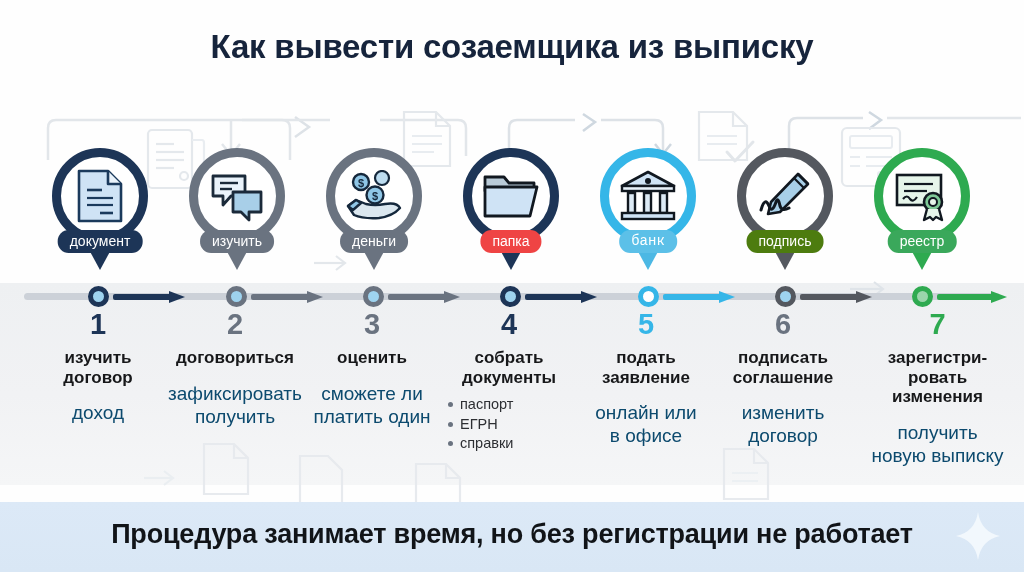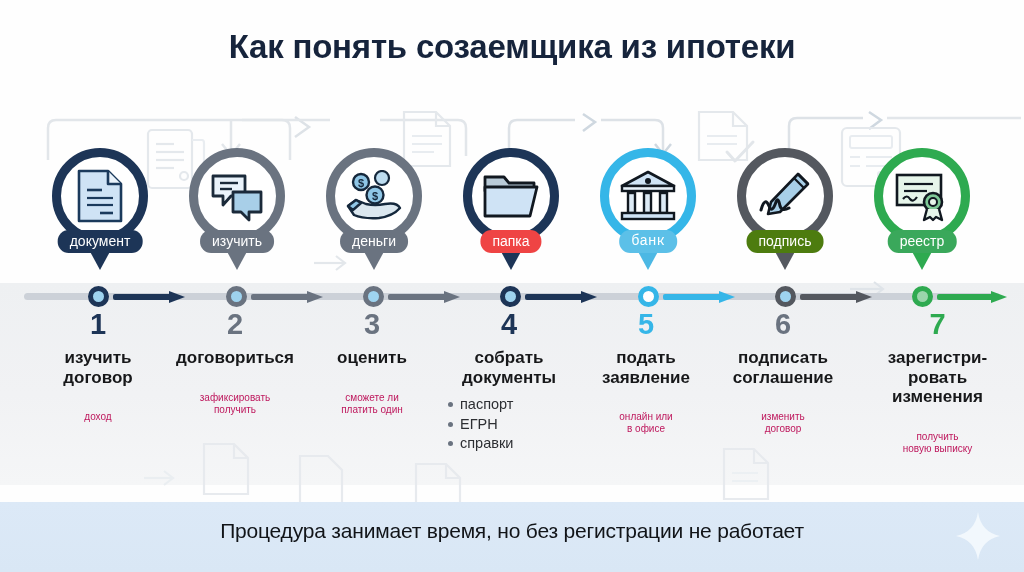--- a/index.html
+++ b/index.html
@@ -86,32 +86,32 @@
   .arrow .head {
     position:absolute; right:0; top:0; width:0; height:0;
     border-top:6px solid transparent; border-bottom:6px solid transparent;
   }
 
   
   .cols { position:absolute; left:0; top:0; width:1024px; height:572px; }
   .col { position:absolute; top:310px; width:150px; text-align:center; }
   .num { font-size:29px; font-weight:bold; line-height:1; margin-bottom:9px; }
   .head-txt { font-size:17px; font-weight:bold; color:#17181a; line-height:1.16; }
-  .sub-txt { font-size:10px; color:#be185d; line-height:1.2; margin-top:24px; }
+  .sub-txt { font-size:19px; color:#0c4a6e; line-height:1.2; margin-top:15px; }
   .bullets { list-style:none; margin-top:8px; text-align:left; padding-left:26px; }
   .bullets li { font-size:14.5px; color:#2d2f33; line-height:1.32; position:relative; }
   .bullets li::before {
     content:""; position:absolute; left:-12px; top:7px;
     width:5px; height:5px; border-radius:50%; background:#6a7380;
   }
 
   
   .banner-text {
     position:absolute; left:0; top:519px; width:1024px; text-align:center;
-    font-size:21px; font-weight:normal; color:#111418; letter-spacing:-0.2px;
+    font-size:27px; font-weight:bold; color:#111418; letter-spacing:-0.2px;
   }
   .sparkle { position:absolute; right:18px; top:508px; }
 </style>
 </head>
 <body>
 
 <div id="stage">
 
   <div class="band-gray"></div>
 
@@ -229,21 +229,21 @@
       <path d="M28 6 L37 13 L28 20" stroke="#dfe4e9" stroke-width="2.2" fill="none"></path>
     </svg>
   </div>
   <div class="wm" style="left:310px; top:250px;">
     <svg width="44" height="26" viewBox="0 0 44 26" fill="none">
       <path d="M4 13 H34" stroke="#e3e7eb" stroke-width="2.2"></path>
       <path d="M26 6 L35 13 L26 20" stroke="#e3e7eb" stroke-width="2.2" fill="none"></path>
     </svg>
   </div>
 
-  <div class="title">Как понять созаемщика из ипотеки</div>
+  <div class="title">Как вывести созаемщика из выписку</div>
 
   <div class="circles">
 
     <div class="node" style="left:48px;">
       <div class="pin" style="border-top-color:#1d3557;"></div>
       <div class="ring" style="border-color:#1d3557;">
         <span>
           <svg width="52" height="56" viewBox="0 0 52 56" fill="none">
             <path d="M5 3 H34 L47 16 V53 H5 Z" fill="#cfe3f5" stroke="#1b3a5c" stroke-width="2.6" stroke-linejoin="round"></path>
             <path d="M34 3 V16 H47" fill="#eaf3fb" stroke="#1b3a5c" stroke-width="2.6" stroke-linejoin="round"></path>

